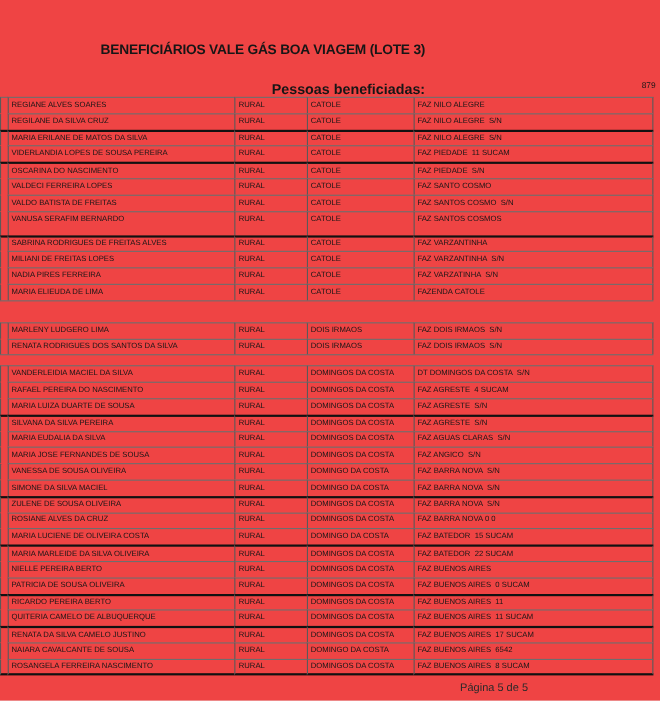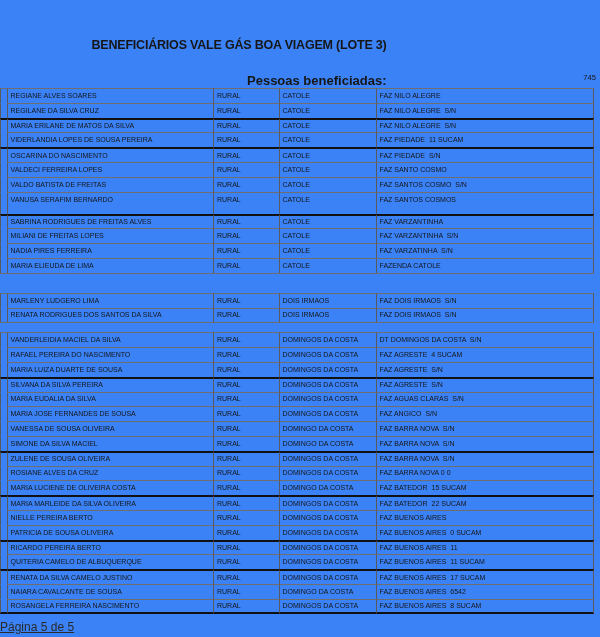--- a/index.html
+++ b/index.html
@@ -1,17 +1,17 @@
 <!DOCTYPE html>
 <html><head>
 <meta charset="utf-8">
 <style>
   html,body { margin:0; padding:0; background:#e8e8e8; }
   .page {
-    position:relative; width:600px; height:637px; background:#3b82f6;
+    position:relative; width:600px; height:637px; background:#ef4444;
     font-family:"Liberation Sans", sans-serif; overflow:hidden;
     margin:0 auto;
   }
   .title {
     position:absolute; top:38px; left:0; width:478px; text-align:center;
     font-size:12.5px; font-weight:bold; letter-spacing:-0.2px; color:#161616;
     white-space:nowrap;
   }
   .summary-label {
     position:absolute; top:73px; left:247px;
@@ -43,31 +43,31 @@
   .row.full .stub { border-top:1px solid #6e6e6e; }
   
   .row.sep .cell, .row.sep .stub { border-top:2px solid #111111; }
   
   .row.last .cell, .row.last .stub { border-bottom:2px solid #111111; }
   
   .gap { border-top:1px solid #6e6e6e; }
   .gap-lg { height:19px; }
   .gap-sm { height:9px; }
   .footer {
-    position:absolute; top:620px; left:0; width:480px; text-align:left;
-    font-size:12px; color:#2a2a2a;text-decoration:underline;
+    position:absolute; top:620px; left:0; width:480px; text-align:right;
+    font-size:10px; color:#2a2a2a;
   }
 </style>
 </head>
 <body>
 
 <div class="page">
   <div class="title">BENEFICIÁRIOS VALE GÁS BOA VIAGEM (LOTE 3)</div>
   <div class="summary-label">Pessoas beneficiadas:</div>
-  <div class="summary-value">745</div>
+  <div class="summary-value">879</div>
   <div class="tbl">
       <div class="row full">
         <div class="stub"></div>
         <div class="cell c-name">REGIANE ALVES SOARES</div>
         <div class="cell c-zone">RURAL</div>
         <div class="cell c-district">CATOLE</div>
         <div class="cell c-address">FAZ NILO ALEGRE</div>
       </div>
       <div class="row">
         <div class="stub"></div>

